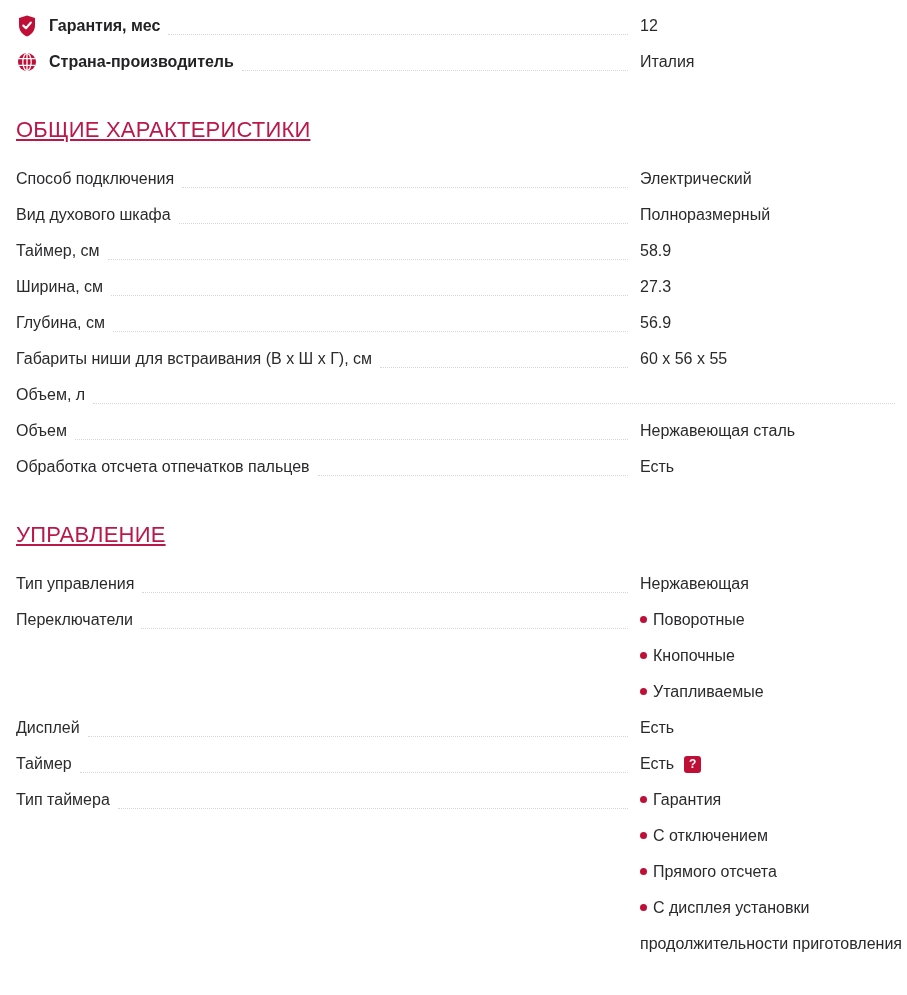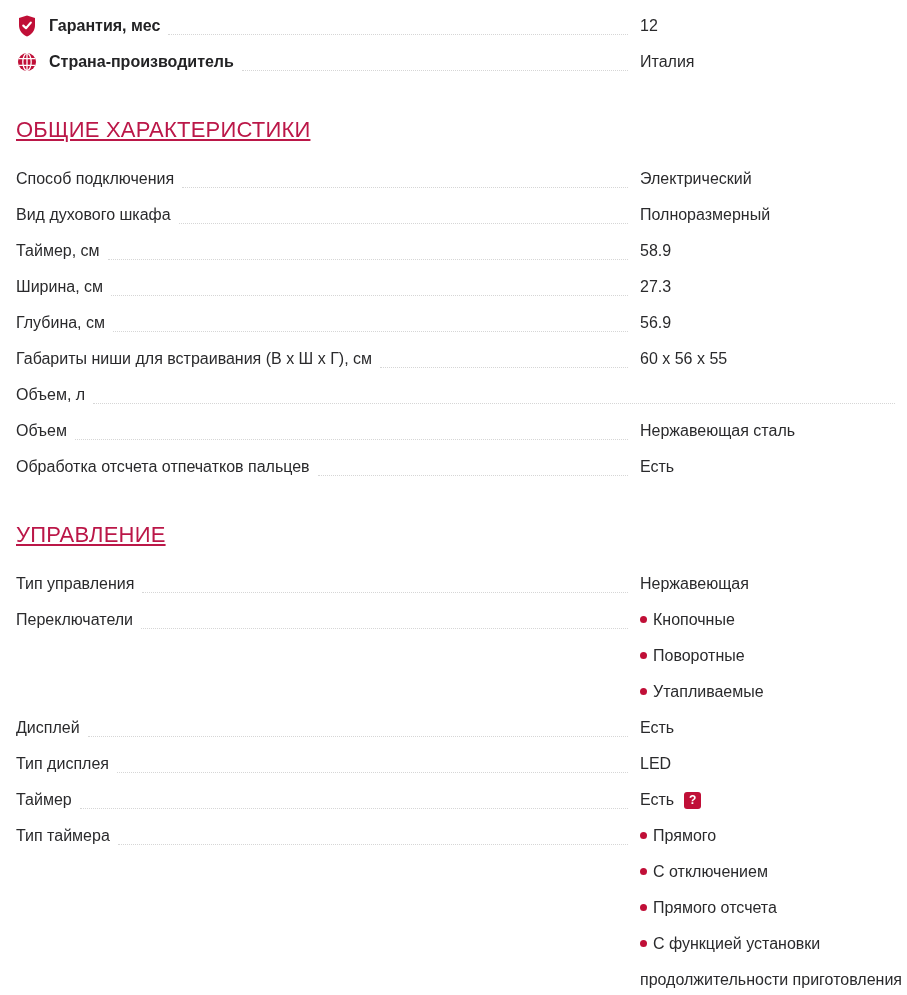--- a/index.html
+++ b/index.html
@@ -169,44 +169,39 @@
       <h2 class="section-title">УПРАВЛЕНИЕ</h2>
       <div class="spec-row">
         <span class="spec-label">Тип управления</span>
         <span class="leader"></span>
         <div class="spec-value"><span>Нержавеющая</span></div>
       </div>
       <div class="spec-row">
         <span class="spec-label">Переключатели</span>
         <span class="leader"></span>
         <div class="spec-value">
+          <span class="value-line"><span class="bullet"></span><span>Поворотные</span></span>
           <span class="value-line"><span class="bullet"></span><span>Кнопочные</span></span>
-          <span class="value-line"><span class="bullet"></span><span>Поворотные</span></span>
           <span class="value-line"><span class="bullet"></span><span>Утапливаемые</span></span>
         </div>
       </div>
       <div class="spec-row">
         <span class="spec-label">Дисплей</span>
         <span class="leader"></span>
         <div class="spec-value"><span>Есть</span></div>
       </div>
       <div class="spec-row">
-        <span class="spec-label">Тип дисплея</span>
-        <span class="leader"></span>
-        <div class="spec-value"><span>LED</span></div>
-      </div>
-      <div class="spec-row">
         <span class="spec-label">Таймер</span>
         <span class="leader"></span>
         <div class="spec-value"><span>Есть</span><span class="help-badge">?</span></div>
       </div>
       <div class="spec-row">
         <span class="spec-label">Тип таймера</span>
         <span class="leader"></span>
         <div class="spec-value">
-          <span class="value-line"><span class="bullet"></span><span>Прямого</span></span>
+          <span class="value-line"><span class="bullet"></span><span>Гарантия</span></span>
           <span class="value-line"><span class="bullet"></span><span>С отключением</span></span>
           <span class="value-line"><span class="bullet"></span><span>Прямого отсчета</span></span>
-          <span class="value-line"><span class="bullet"></span><span>С функцией установки продолжительности приготовления</span></span>
+          <span class="value-line"><span class="bullet"></span><span>С дисплея установки продолжительности приготовления</span></span>
         </div>
       </div>
     </div>
 </div>
 
 </body></html>

